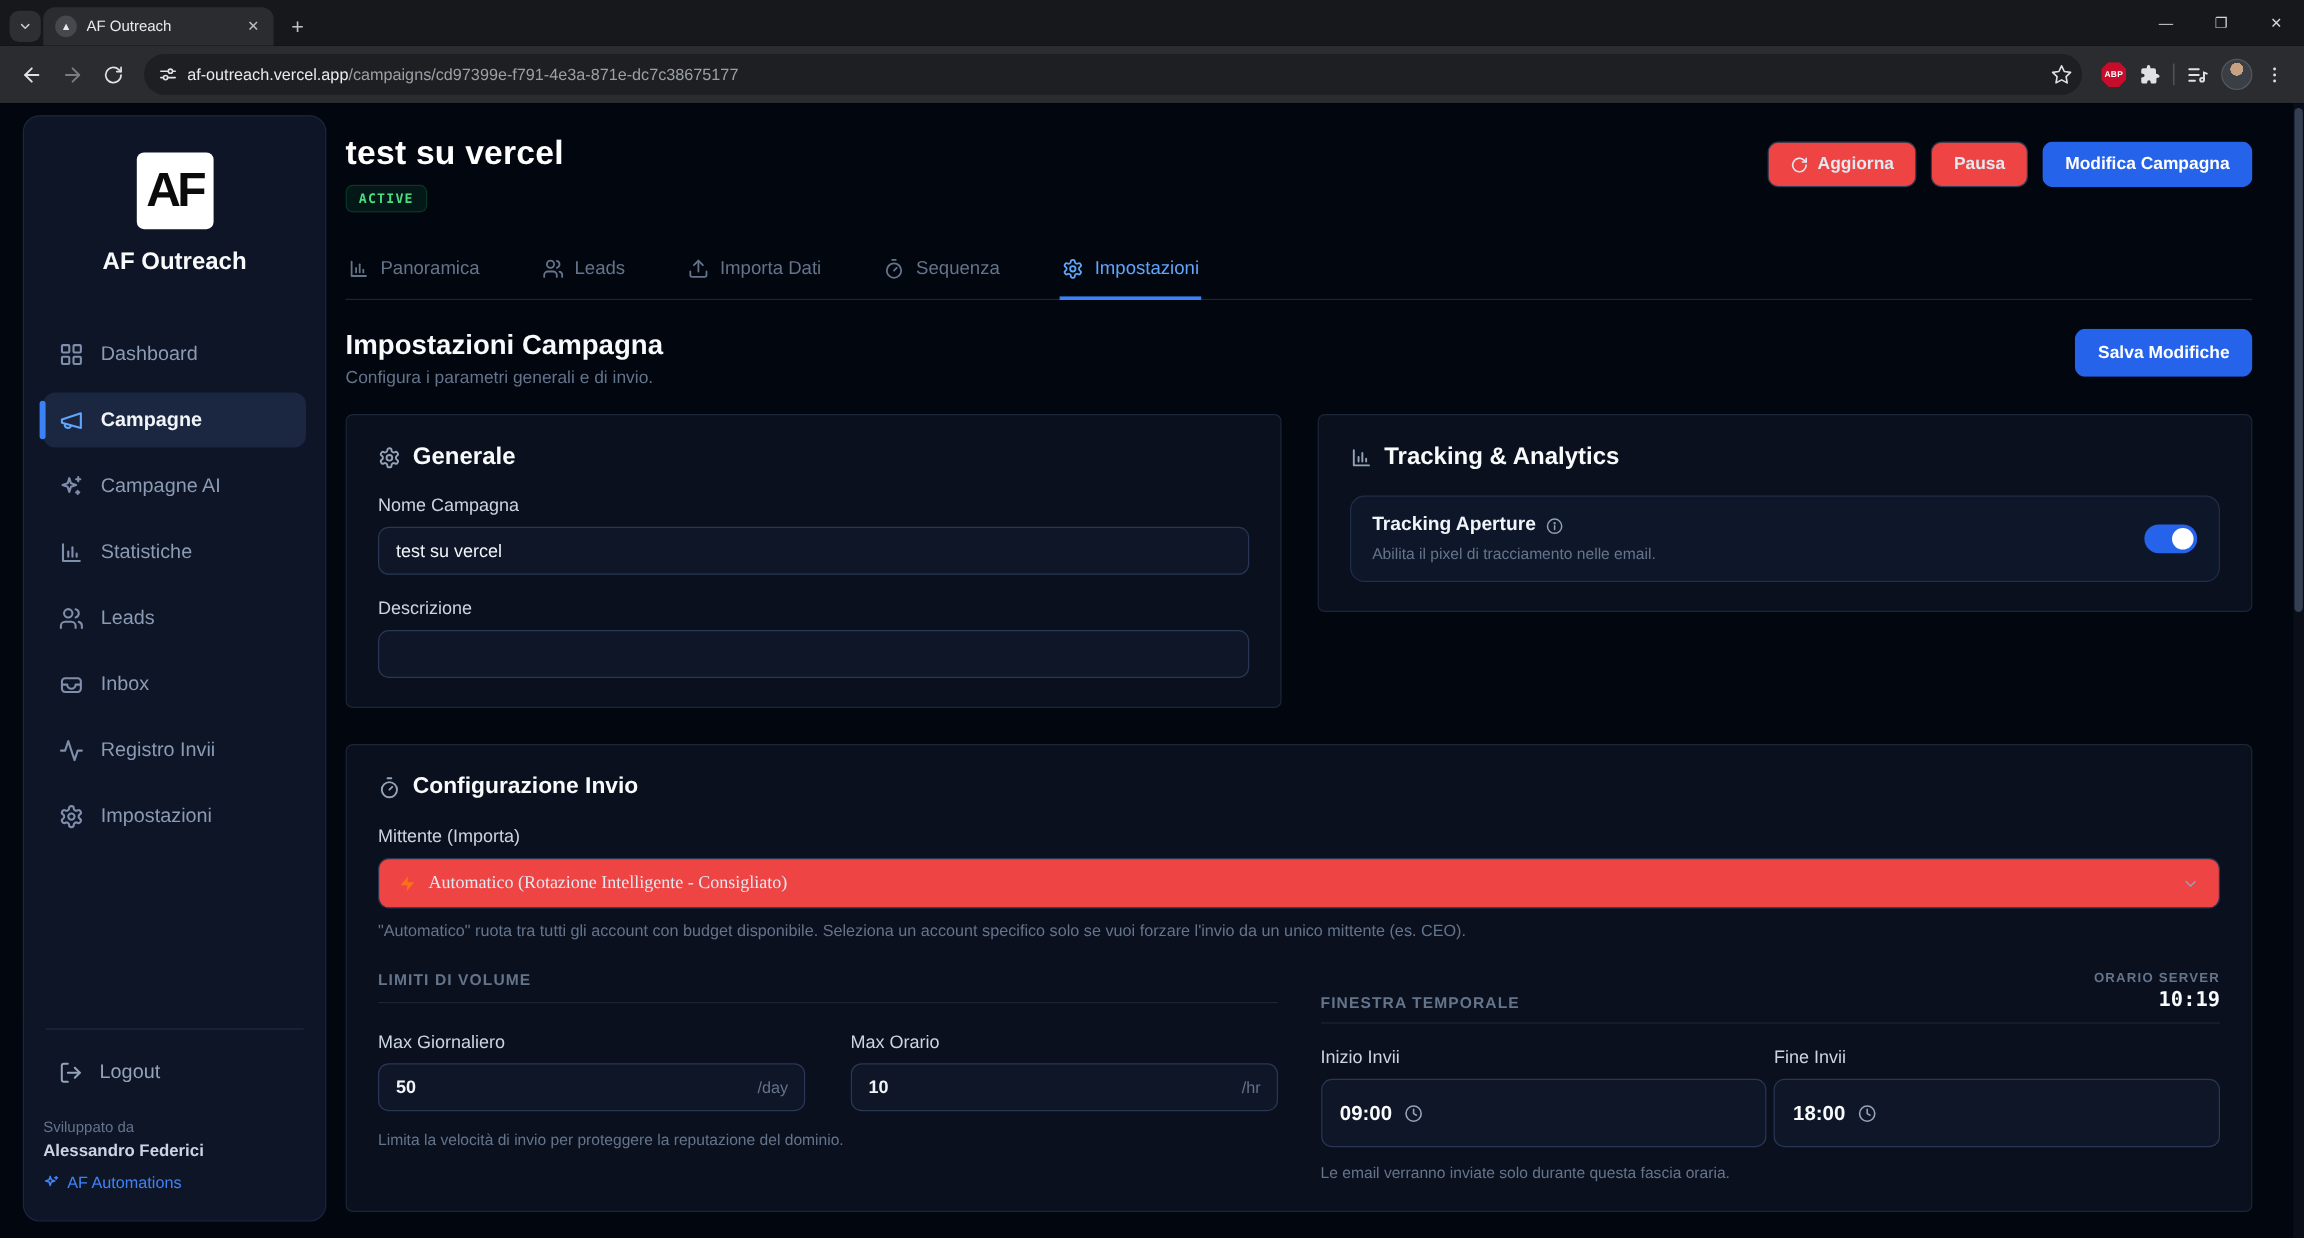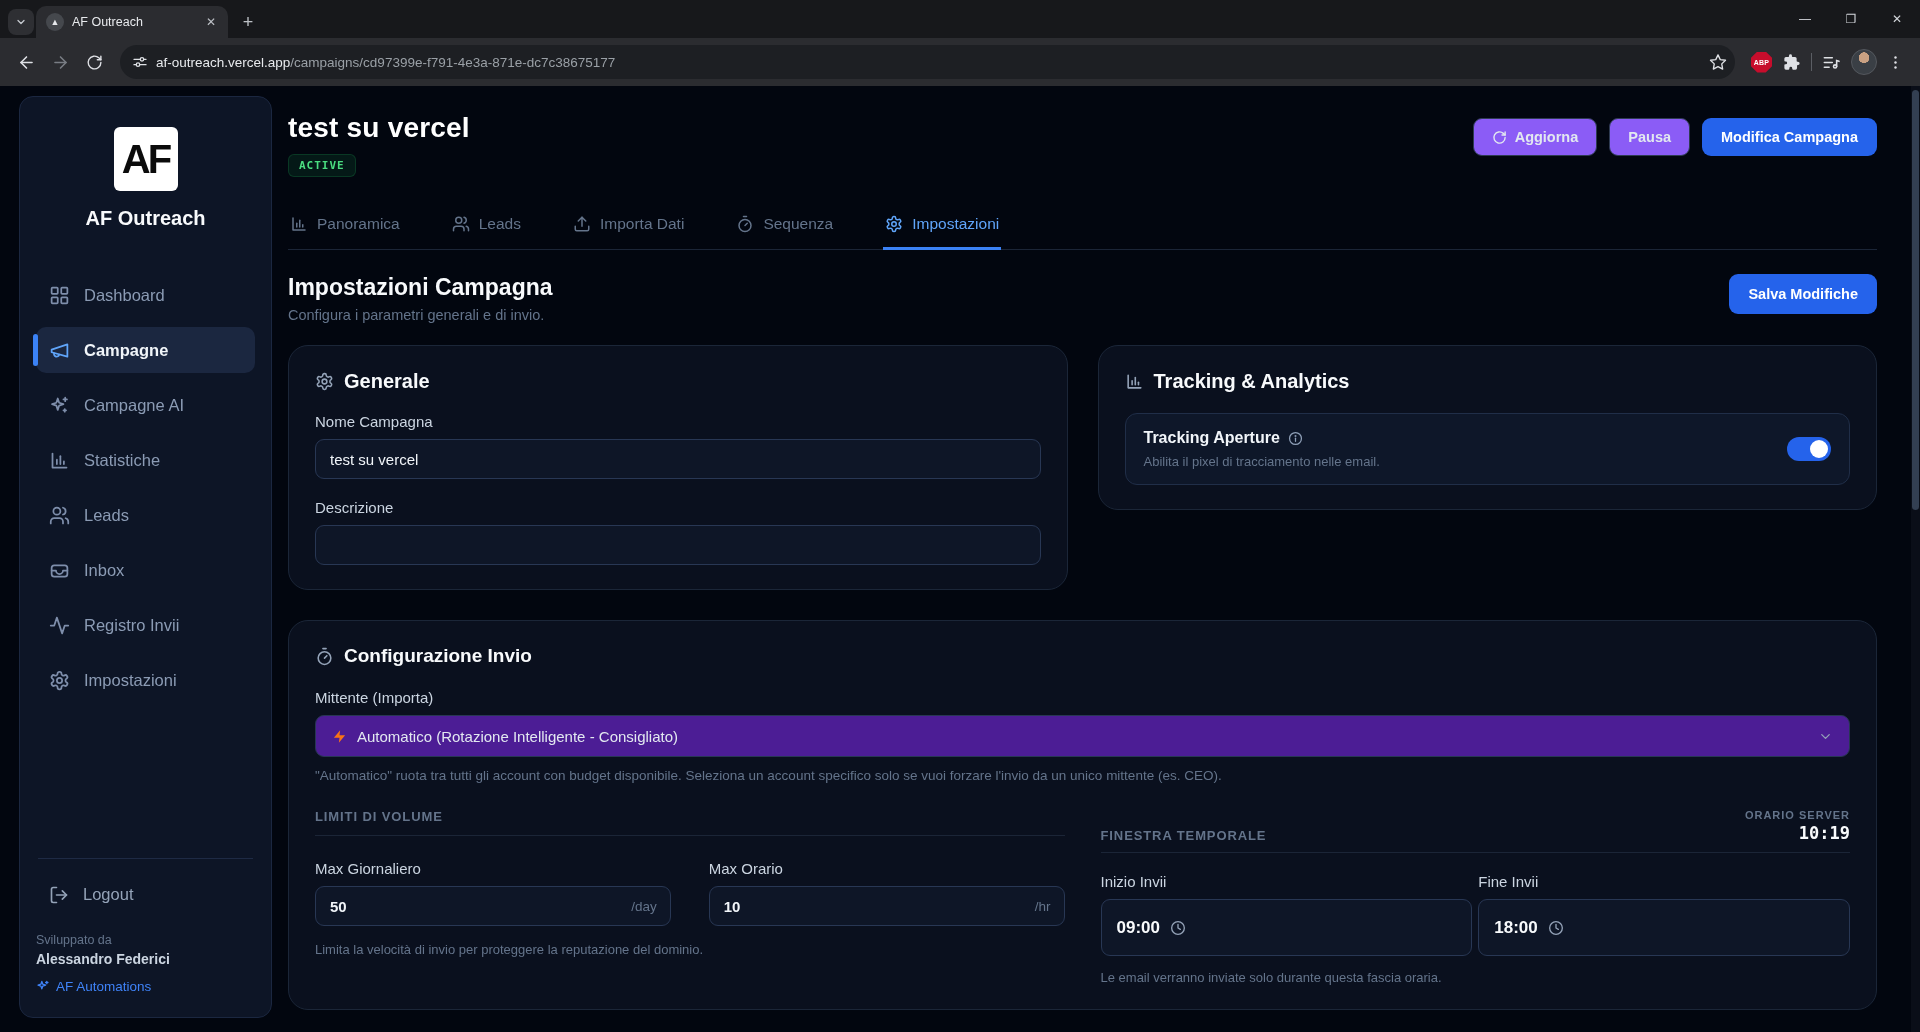--- a/index.html
+++ b/index.html
@@ -51,48 +51,48 @@
   .dev-author { color:#cbd5e1; font-size:14px; font-weight:bold; margin-top:4px; }
   .dev-brand { margin-top:12px; display:inline-flex; align-items:center; gap:6px; color:#3f83f8; font-size:13.5px; cursor:pointer; }
 
   
   .main { flex:1; padding:26px 43px 0 16px; min-width:0; }
   .page-header { display:flex; justify-content:space-between; align-items:flex-start; }
   .page-title { color:#fff; font-size:28px; font-weight:bold; letter-spacing:.2px; }
   .status-badge { display:inline-block; margin-top:10px; font-family:"DejaVu Sans Mono", monospace; font-size:11px; font-weight:bold; color:#4ade80; background:rgba(34,197,94,.10); border:1px solid rgba(34,197,94,.18); padding:4px 10px; border-radius:6px; letter-spacing:1px; }
   .hdr-actions { display:flex; gap:12px; margin-top:6px; }
   .btn { height:38px; border-radius:9px; display:inline-flex; align-items:center; gap:8px; padding:0 18px; font-size:14.5px; cursor:pointer; border:1px solid transparent; }
-  .btn-outline { background:#8b5cf6; border-color:#2e3b52; color:#e2e8f0; font-weight:600; }
+  .btn-outline { background:#ef4444; border-color:#2e3b52; color:#e2e8f0; font-weight:600; }
   .btn-primary { background:#2563eb; color:#fff; font-weight:bold; }
 
   .tabs { margin-top:30px; display:flex; gap:48px; border-bottom:1px solid #1b2537; }
   .tabi { display:flex; align-items:center; gap:9px; padding:8px 2px 14px; color:#64748b; font-size:15.5px; font-weight:500; border-bottom:3px solid transparent; margin-bottom:-1px; cursor:pointer; }
   .tabi.active { color:#60a5fa; border-bottom-color:#3b82f6; }
 
   .settings-header { margin-top:24px; display:flex; justify-content:space-between; align-items:flex-start; }
   .settings-title { color:#f8fafc; font-size:23px; font-weight:bold; }
   .settings-sub { color:#64748b; font-size:14.5px; margin-top:6px; }
 
   .cards-grid { margin-top:22px; display:grid; grid-template-columns:1fr 1fr; gap:30px; align-items:start; }
-  .card { background:#0a101e; border:1px solid #1b2638; border-radius:20px; padding:24px 26px; }
+  .card { background:#0a101e; border:1px solid #1b2638; border-radius:6px; padding:24px 26px; }
   .card-title { display:flex; align-items:center; gap:10px; color:#f8fafc; font-size:20px; font-weight:bold; }
   .card-title .ico { color:#94a3b8; display:flex; }
 
   .field-label { color:#cbd5e1; font-size:15px; font-weight:500; margin:20px 0 9px; }
   .tinput { width:100%; height:40px; background:#0e1627; border:1px solid #283754; border-radius:9px; color:#f1f5f9; font-size:15px; font-family:"Liberation Sans", sans-serif; padding:0 14px; outline:none; }
 
   .track-box { margin-top:20px; background:#0e1729; border:1px solid #202e48; border-radius:12px; padding:15px 18px; display:flex; justify-content:space-between; align-items:center; }
   .track-label { display:flex; align-items:center; gap:8px; color:#f1f5f9; font-size:16px; font-weight:600; }
   .track-label .ico { color:#8fa0b8; display:flex; }
   .track-help { color:#64748b; font-size:13px; margin-top:7px; }
   .toggle { width:44px; height:24px; border-radius:12px; background:#2563eb; position:relative; cursor:pointer; flex:none; }
   .toggle .knob { position:absolute; top:3px; right:3px; width:18px; height:18px; border-radius:50%; background:#fff; }
 
   .card.config { margin-top:30px; }
-  .select { margin-top:0; height:42px; background:#4c1d95; border:1px solid #283754; border-radius:9px; display:flex; align-items:center; gap:10px; padding:0 16px; color:#e2e8f0; font-size:15px; cursor:pointer; }
+  .select { margin-top:0; height:42px; background:#ef4444; border:1px solid #283754; border-radius:9px; display:flex; align-items:center; gap:10px; padding:0 16px; color:#e2e8f0; font-size:15px; cursor:pointer;font-family:Liberation Serif, serif; }
   .select .chev { margin-left:auto; color:#94a3b8; display:flex; }
   .help-text { color:#64748b; font-size:13.5px; margin-top:11px; }
 
   .cfg-cols { margin-top:26px; display:grid; grid-template-columns:1fr 1fr; gap:36px; align-items:start; }
   .col-head-row { display:flex; justify-content:space-between; align-items:flex-end; border-bottom:1px solid #1b2537; padding-bottom:9px; }
   .col-heading { color:#64748b; font-size:13px; font-weight:bold; letter-spacing:.9px; }
   .server-block { text-align:right; }
   .server-label { color:#64748b; font-size:11px; font-weight:bold; letter-spacing:1px; }
   .server-time { color:#f8fafc; font-family:"DejaVu Sans Mono", monospace; font-size:17px; font-weight:bold; margin-top:2px; }
   .fields-2 { display:grid; grid-template-columns:1fr 1fr; gap:38px; }

